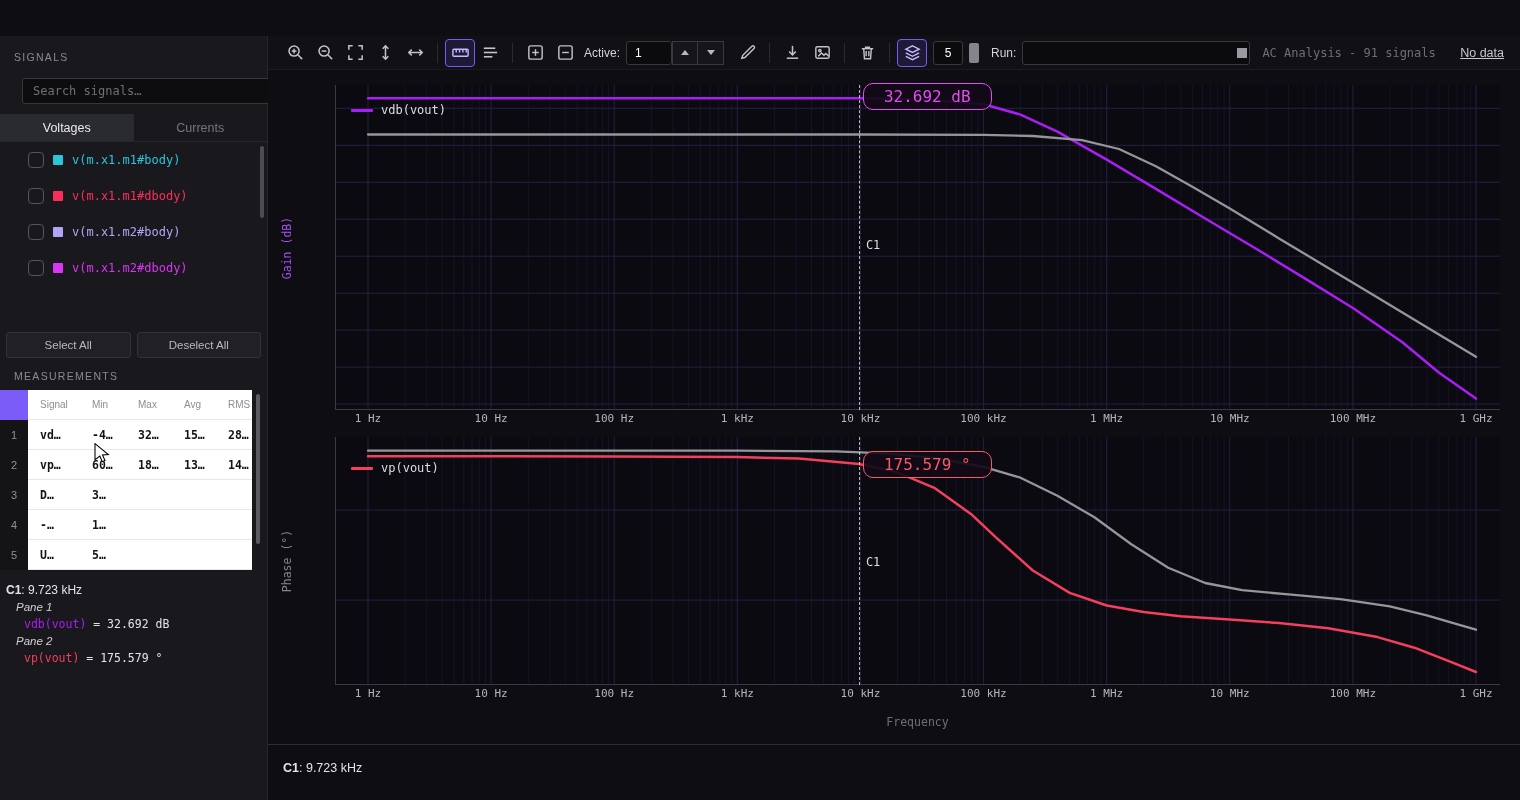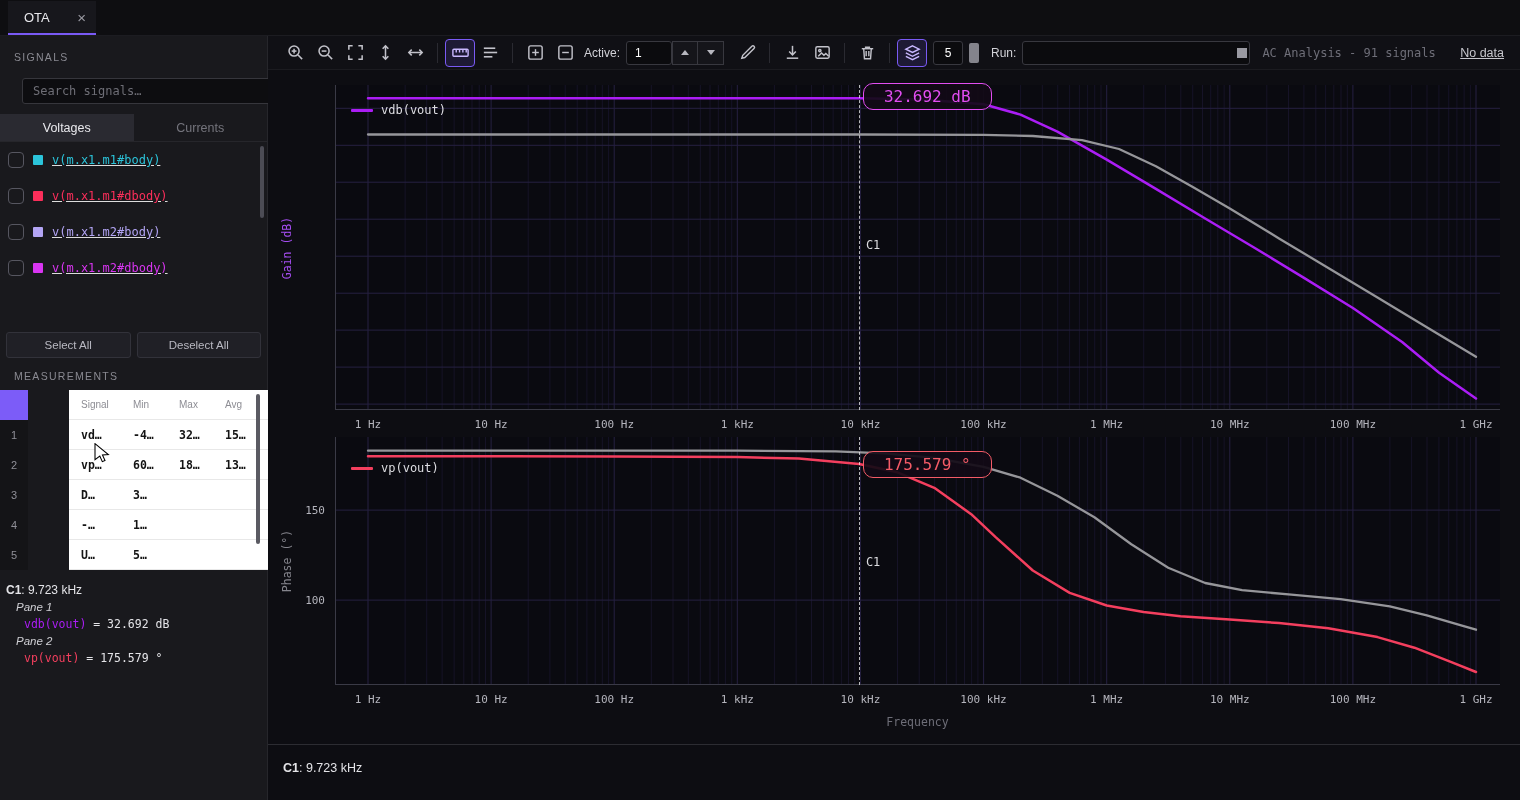--- a/index.html
+++ b/index.html
@@ -14,33 +14,33 @@
 
 .sidebar{position:absolute;left:0;top:36px;width:268px;bottom:0;background:#19191d;border-right:1px solid #26262b;}
 .sec-title{position:absolute;left:14px;font-size:10.5px;letter-spacing:1.3px;color:#8a8a92;}
 .t-signals{top:15px;} .t-meas{top:334px;}
 .search{position:absolute;top:42px;left:22px;width:252px;height:26px;background:#0d0d10;border:1px solid #36363c;border-radius:3px;color:#c8c8cc;font-size:12px;padding:0 10px;font-family:"DejaVu Sans Mono",monospace;}
 .search::placeholder{color:#6e6e76;}
 .vtabs{position:absolute;top:78px;left:0;width:100%;height:28px;display:flex;border-bottom:1px solid #26262b;}
 .vtab{flex:1;display:flex;align-items:center;justify-content:center;font-size:12.5px;color:#74747c;}
 .vtab.active{background:#2a2a31;color:#e9e9ed;}
 .siglist{position:absolute;top:106px;left:0;width:100%;height:188px;overflow:hidden;}
-.sig{height:36px;display:flex;align-items:center;gap:9px;padding-left:8px;text-decoration:underline;}
+.sig{height:36px;display:flex;align-items:center;gap:9px;padding-left:28px;}
 .cb{width:16px;height:16px;border:1.5px solid #565660;border-radius:4px;background:transparent;flex:none;}
 .swatch{width:10px;height:10px;border-radius:1px;flex:none;}
 .sig-label{font-family:"DejaVu Sans Mono",monospace;font-size:12px;white-space:nowrap;}
 .vscroll{position:absolute;width:4px;border-radius:2px;background:#4c4c55;}
 .s-list{right:3px;top:110px;height:72px;}
 .s-meas{right:7px;top:358px;height:150px;background:#5a5a62;}
 .selrow{position:absolute;top:294px;left:0;width:100%;height:30px;display:flex;gap:6px;padding:2px 6px;}
 .selbtn{flex:1;background:#202026;border:1px solid #32323a;border-radius:3px;color:#b9b9c2;font-size:11.5px;display:flex;align-items:center;justify-content:center;}
 
 
 .mtable{position:absolute;top:354px;left:0;width:252px;}
-.mrow{display:flex;height:30px;gap:41px;}
+.mrow{display:flex;height:30px;}
 .mnum{width:28px;background:#141417;color:#8f8f97;font-size:11px;display:flex;align-items:center;justify-content:center;flex:none;}
 .mnum.hdr{background:#7c5cf8;}
 .mcells{display:flex;flex:1;background:#ffffff;border-bottom:1px solid #e8e8e8;}
 .mc{display:flex;align-items:center;padding-left:12px;overflow:hidden;white-space:nowrap;}
 .mc0{width:52px;} .mc1{width:46px;} .mc2{width:46px;} .mc3{width:44px;} .mc4{width:36px;}
 .mhdr .mc{color:#8d8d94;font-size:10px;font-weight:normal;}
 .mbody .mc{color:#141414;font-size:11.5px;font-weight:bold;font-family:"DejaVu Sans Mono",monospace;}
 
 
 .readout{position:absolute;top:546px;left:6px;right:4px;font-size:12px;line-height:17px;color:#e4e4e8;}
@@ -69,21 +69,21 @@
 .nodata{margin-left:auto;margin-right:16px;font-size:12.5px;color:#c6c6cc;flex:none;text-decoration:underline;}
 
 
 .charts{position:absolute;left:0;right:0;top:34px;height:674px;}
 .pane{position:absolute;left:67px;width:1165px;}
 #pane-gain{top:15px;height:325px;}
 #pane-phase{top:367px;height:248px;}
 .pane svg{position:absolute;left:0;top:0;background:#0a0a10;display:block;}
 .yticks{position:absolute;left:-64px;top:0;width:58px;height:100%;}
 .yticks span{position:absolute;right:4px;transform:translateY(-50%);font-family:"DejaVu Sans Mono",monospace;font-size:11px;color:#b4b4bc;}
-.xticks{position:absolute;left:0;top:100%;margin-top:8px;width:100%;height:18px;}
+.xticks{position:absolute;left:0;top:100%;margin-top:2px;width:100%;height:18px;}
 .xticks span{position:absolute;top:0;transform:translateX(-50%);font-family:"DejaVu Sans Mono",monospace;font-size:11px;color:#b4b4bc;white-space:nowrap;}
 .axis-title{position:absolute;left:-48px;top:50%;transform:translate(-50%,-50%) rotate(-90deg);font-size:11.5px;white-space:nowrap;font-family:"DejaVu Sans Mono",monospace;}
 .xlabel{position:absolute;left:0;width:100%;text-align:center;top:278px;font-size:11.5px;color:#6e6e78;font-family:"DejaVu Sans Mono",monospace;}
 .legend{position:absolute;left:16px;display:flex;align-items:center;gap:8px;font-size:12px;color:#dcdce0;font-family:"DejaVu Sans Mono",monospace;}
 #legend-gain{top:18px;} #legend-phase{top:24px;}
 .lswatch{width:22px;height:3px;border-radius:1px;}
 .cursor{position:absolute;top:0;height:100%;width:0;border-left:1px dashed rgba(255,255,255,.7);}
 .badge{position:absolute;white-space:nowrap;border:1px solid currentColor;border-radius:10px;background:rgba(18,10,22,.92);padding:3px 20px;font-size:16px;font-family:"DejaVu Sans Mono",monospace;}
 #badge-gain{left:3px;top:-2px;}
 #badge-phase{left:3px;top:14px;}
@@ -95,26 +95,20 @@
 .status-txt{position:absolute;left:15px;top:16px;font-size:12.5px;color:#e4e4e8;}
 
 .pointer{position:absolute;left:94px;top:443px;z-index:99;}
 b{font-weight:bold;}
 </style>
 </head>
 <body>
 
 <div class="app">
 
-  <div class="tabbar">
-    <div class="tab">
-      <span>OTA</span>
-      <span class="tab-close">×</span>
-    </div>
-  </div>
 
   <div class="sidebar">
     <div class="sec-title t-signals">SIGNALS</div>
     <input class="search" placeholder="Search signals…" style="">
     <div class="vtabs">
       <div class="vtab active">Voltages</div>
       <div class="vtab">Currents</div>
     </div>
 
     <div class="siglist">
@@ -562,24 +556,20 @@
             <line x1="1017.9" x2="1017.9" y1="0" y2="248" stroke="#262042"></line>
             <line x1="1141.0" x2="1141.0" y1="0" y2="248" stroke="#262042"></line>
             <line x1="0" x2="1165" y1="73.1" y2="73.1" stroke="#262042"></line>
             <line x1="0" x2="1165" y1="163.1" y2="163.1" stroke="#262042"></line>
             <line x1="0.5" x2="0.5" y1="0" y2="248" stroke="#3a3a46"></line>
             <line x1="0" x2="1165" y1="247.5" y2="247.5" stroke="#3a3a46"></line>
             <polyline points="33.0,19.3 156.1,19.3 279.2,19.4 402.3,20.0 463.9,21.6 524.2,27.0 562.4,35.3 599.3,50.8 636.2,77.2 660.9,100.4 697.8,133.5 734.7,155.9 771.7,168.5 808.6,174.9 845.5,179.3 894.8,182.5 944.0,186.1 993.3,191.3 1042.5,200.1 1079.4,210.7 1116.4,225.1 1141.0,235.0" fill="none" stroke="#f43f5e" stroke-width="2.5" stroke-linejoin="round" stroke-linecap="round"></polyline>
             <polyline points="33.0,13.7 156.1,13.7 279.2,13.7 402.3,13.7 500.8,14.4 550.1,16.4 599.3,20.9 648.6,29.9 685.5,40.7 722.4,58.7 759.4,80.3 796.3,107.3 833.2,130.7 870.2,146.0 907.1,153.2 956.3,157.7 1005.6,162.2 1054.8,169.4 1091.8,178.4 1128.7,189.1 1141.0,192.7" fill="none" stroke="#96969a" stroke-width="2.3" stroke-linejoin="round" stroke-linecap="round"></polyline>
           </svg>
         <div class="axis-title" style="color: rgb(132, 132, 140);">Phase (°)</div>
-        <div class="yticks">
-            <span style="top: 73.0682px;">150</span>
-            <span style="top: 163.054px;">100</span>
-          </div>
         <div class="xticks">
             <span style="left: 33px;">1 Hz</span>
             <span style="left: 156.111px;">10 Hz</span>
             <span style="left: 279.222px;">100 Hz</span>
             <span style="left: 402.333px;">1 kHz</span>
             <span style="left: 525.444px;">10 kHz</span>
             <span style="left: 648.556px;">100 kHz</span>
             <span style="left: 771.667px;">1 MHz</span>
             <span style="left: 894.778px;">10 MHz</span>
             <span style="left: 1017.89px;">100 MHz</span>

